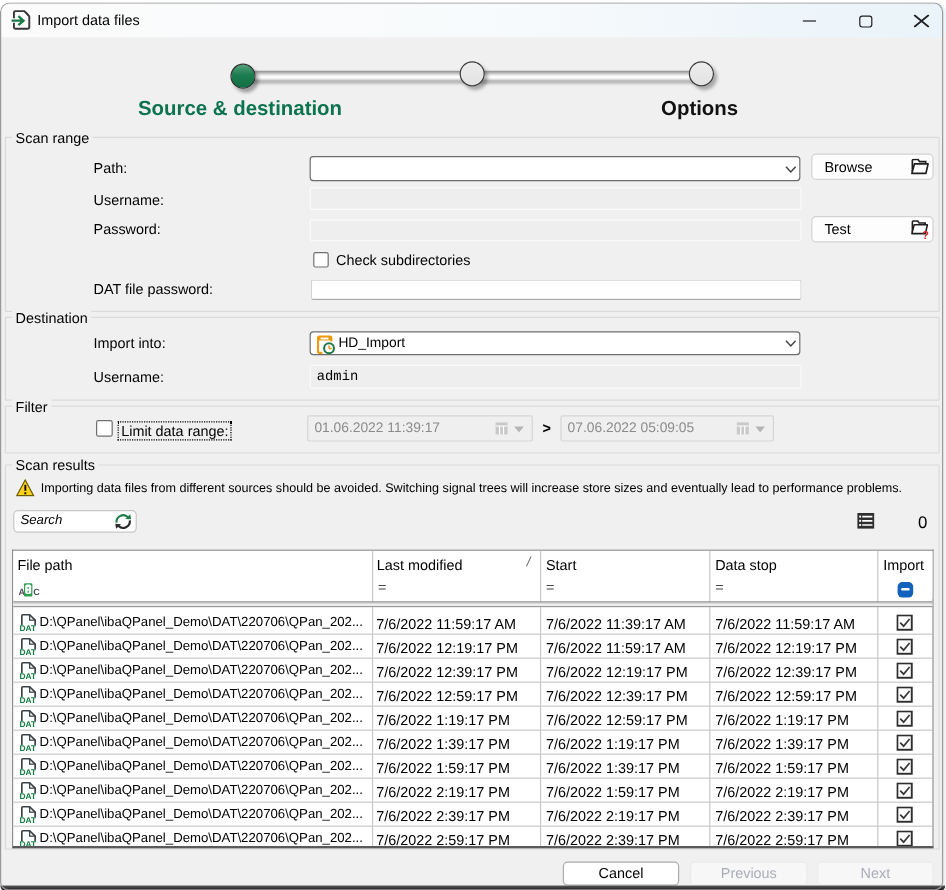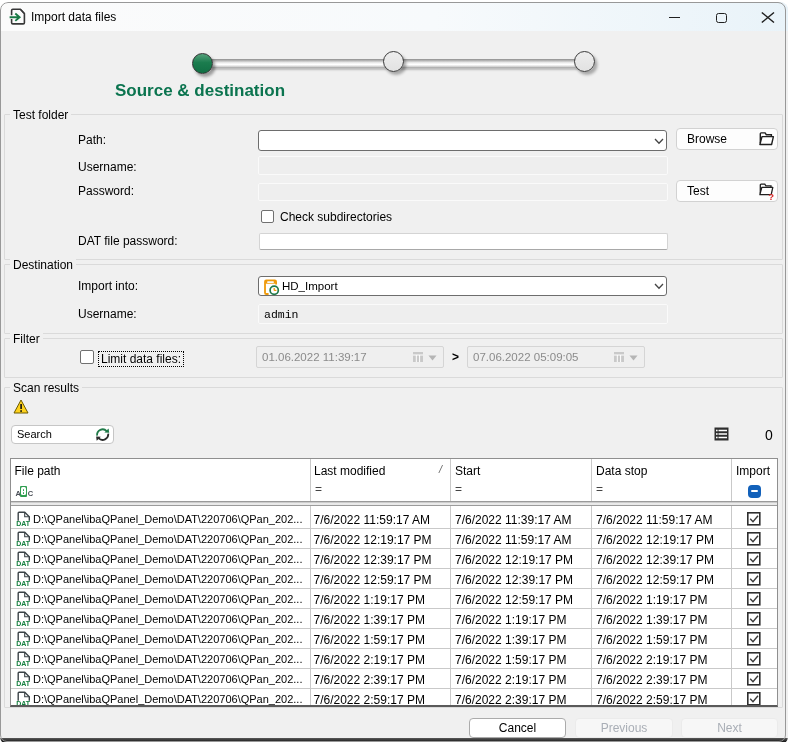--- a/index.html
+++ b/index.html
@@ -36,23 +36,24 @@
 <div class="abs" style="left:716px; top:10.5px; width:11px; height:10.5px; border:1.4px solid #202020; border-radius:2.5px;"></div>
 <svg class="abs" style="left:761px; top:10px;" width="14" height="11" viewBox="0 0 14 11">
       <path d="M0.8 0.5 L13 10.5 M13 0.5 L0.8 10.5" stroke="#202020" stroke-width="1.4" fill="none"></path>
     </svg>
 
 <div class="abs" style="left:202px; top:57px; width:384px; height:8.5px; border-radius:4px; background:linear-gradient(180deg,#8e8e8e 0%,#b5b5b5 18%,#efefef 42%,#ffffff 62%,#d9d9d9 82%,#9f9f9f 100%); box-shadow:0 2px 2px rgba(0,0,0,0.22);"></div>
 <div class="abs" style="left:192px; top:51px; width:21px; height:21px; border-radius:50%; border:1.6px solid #303030; background:linear-gradient(180deg,#55a17b 0%,#1b7c4e 45%,#116f44 100%); box-shadow:2.5px 3px 3px rgba(0,0,0,0.35);"></div>
 <div class="abs" style="left:383px; top:49px; width:21px; height:21px; border-radius:50%; border:1.6px solid #3a3a3a; background:linear-gradient(180deg,#ededed 0%,#e2e2e2 100%); box-shadow:2.5px 3px 3px rgba(0,0,0,0.3);"></div>
 <div class="abs" style="left:574px; top:49px; width:21px; height:21px; border-radius:50%; border:1.6px solid #3a3a3a; background:linear-gradient(180deg,#ededed 0%,#e2e2e2 100%); box-shadow:2.5px 3px 3px rgba(0,0,0,0.3);"></div>
 <div class="lbl" style="left:-2px; top:79px; width:404px; text-align:center; font-size:17px; font-weight:bold; color:#0b744f;">Source &amp; destination</div>
+<div class="lbl" style="left:381px; top:79px; width:404px; text-align:center; font-size:17px; font-weight:bold; color:#111;">Options</div>
 
 <div class="abs gbox" style="left:4px; top:112px; width:779px; height:146px;"></div>
-<div class="gbox-label" style="left:10px; top:106px;">Test folder</div>
+<div class="gbox-label" style="left:10px; top:106px;">Scan range</div>
 <div class="lbl" style="left:78px; top:131px;">Path:</div>
 <div class="field ena" style="left:258px; top:128px; width:409px; height:20.5px;"></div>
 <svg class="abs" style="left:654px; top:135.5px;" width="10" height="7" viewBox="0 0 10 7">
       <path d="M1 1 L5 5.3 L9 1" fill="none" stroke="#454545" stroke-width="1.3"></path>
     </svg>
 <div class="btn" style="left:676px; top:126px; width:102px; height:22px;"></div>
 <div class="lbl" style="left:687px; top:130px;">Browse</div>
 <svg class="abs" style="left:759px; top:130px;" width="16" height="14" viewBox="0 0 16 14">
   <path d="M1.3 11 L1.3 1.8 Q1.3 0.9 2.2 0.9 L6.1 0.9 L7.3 2.7 L12.4 2.7 L12.4 4.2" fill="none" stroke="#1f1f1f" stroke-width="1.4"></path>
   <path d="M3 4.6 L14.4 4.6 L12.6 12.5 L0.9 12.5 Z" fill="#fff" stroke="#1f1f1f" stroke-width="1.4" stroke-linejoin="round"></path>
@@ -88,21 +89,21 @@
 <svg class="abs" style="left:654px; top:281px;" width="10" height="7" viewBox="0 0 10 7">
       <path d="M1 1 L5 5.3 L9 1" fill="none" stroke="#454545" stroke-width="1.3"></path>
     </svg>
 <div class="lbl" style="left:78px; top:305px;">Username:</div>
 <div class="field dis" style="left:258px; top:302px; width:410px; height:19.5px;"></div>
 <div class="lbl" style="left:264px; top:306px; font-size:11.5px;font-family:Liberation Mono, monospace;">admin</div>
 
 <div class="abs gbox" style="left:4px; top:336px; width:779px; height:40px;"></div>
 <div class="gbox-label" style="left:10px; top:330px;">Filter</div>
 <div class="cb" style="left:80px; top:348px; width:14px; height:14px;"></div>
-<div class="lbl" style="left:98px; top:349px; border:1px dotted #000; padding:0 2px;">Limit data files:</div>
+<div class="lbl" style="left:98px; top:349px; border:1px dotted #000; padding:0 2px;">Limit data range:</div>
 <div class="field" style="left:256px; top:344px; width:188px; height:22px; background:#efefef; border:1px solid #d5d5d5;"></div>
 <div class="lbl" style="left:262px; top:349px; color:#8b8b8b; font-size:11.5px;">01.06.2022 11:39:17</div>
 <svg class="abs" style="left:412px; top:349px;" width="12" height="12" viewBox="0 0 12 12">
       <rect x="1" y="1" width="10" height="10" fill="#c9c9c9"></rect>
       <path d="M1 4 H11 M4.3 4 V11 M7.6 4 V11" stroke="#fff" stroke-width="1"></path>
     </svg>
 <svg class="abs" style="left:428px; top:353px;" width="9" height="6" viewBox="0 0 9 6">
       <path d="M0.5 0.5 L8.5 0.5 L4.5 5.5 Z" fill="#b5b5b5"></path>
     </svg>
 <div class="lbl" style="left:452px; top:348px; font-weight:bold;">&gt;</div>
@@ -116,22 +117,23 @@
       <path d="M0.5 0.5 L8.5 0.5 L4.5 5.5 Z" fill="#b5b5b5"></path>
     </svg>
 
 <div class="abs gbox" style="left:4px; top:385px; width:779px; height:321px;"></div>
 <div class="gbox-label" style="left:10px; top:379px;">Scan results</div>
 <svg class="abs" style="left:13px; top:397px;" width="16" height="15" viewBox="0 0 16 15">
   <path d="M8 1 L15 14 L1 14 Z" fill="#ffd21c" stroke="#6b5a00" stroke-width="1"></path>
   <rect x="7.3" y="5" width="1.6" height="5" fill="#111"></rect>
   <rect x="7.3" y="11.2" width="1.6" height="1.7" fill="#111"></rect>
 </svg>
+<div class="lbl" style="left:34px; top:399px; font-size:10.5px;">Importing data files from different sources should be avoided. Switching signal trees will increase store sizes and eventually lead to performance problems.</div>
 <div class="abs" style="left:11px; top:423px; width:103px; height:19px; background:#fff; border:1px solid #c6c6c6; border-radius:4px;"></div>
-<div class="lbl" style="left:17px; top:426px; font-size:11px;">Search</div>
+<div class="lbl" style="left:17px; top:426px; font-size:11px;font-style:italic;">Search</div>
 <svg class="abs" style="left:95px; top:425px;" width="16" height="15" viewBox="0 0 16 15">
   <path d="M2.1 8.6 A5.6 5.6 0 0 1 11.7 4.1" fill="none" stroke="#1f7a48" stroke-width="1.8"></path>
   <polygon points="9.4,5.5 14.2,5.8 13.6,1.6" fill="#1f7a48"></polygon>
   <path d="M13.2 6.7 A5.6 5.6 0 0 1 3.6 11.2" fill="none" stroke="#2b2b2b" stroke-width="1.8"></path>
   <polygon points="5.9,9.8 1.1,9.5 1.7,13.7" fill="#2b2b2b"></polygon>
 </svg>
 <svg class="abs" style="left:714px; top:425px;" width="15" height="14" viewBox="0 0 15 14">
   <rect x="0.5" y="0.5" width="14" height="13" fill="#2e2e2e"></rect>
   <path d="M4.5 3.5 H13 M4.5 7 H13 M4.5 10.5 H13" stroke="#fff" stroke-width="1.4"></path>
   <rect x="2" y="2.7" width="1.6" height="1.6" fill="#fff"></rect>

